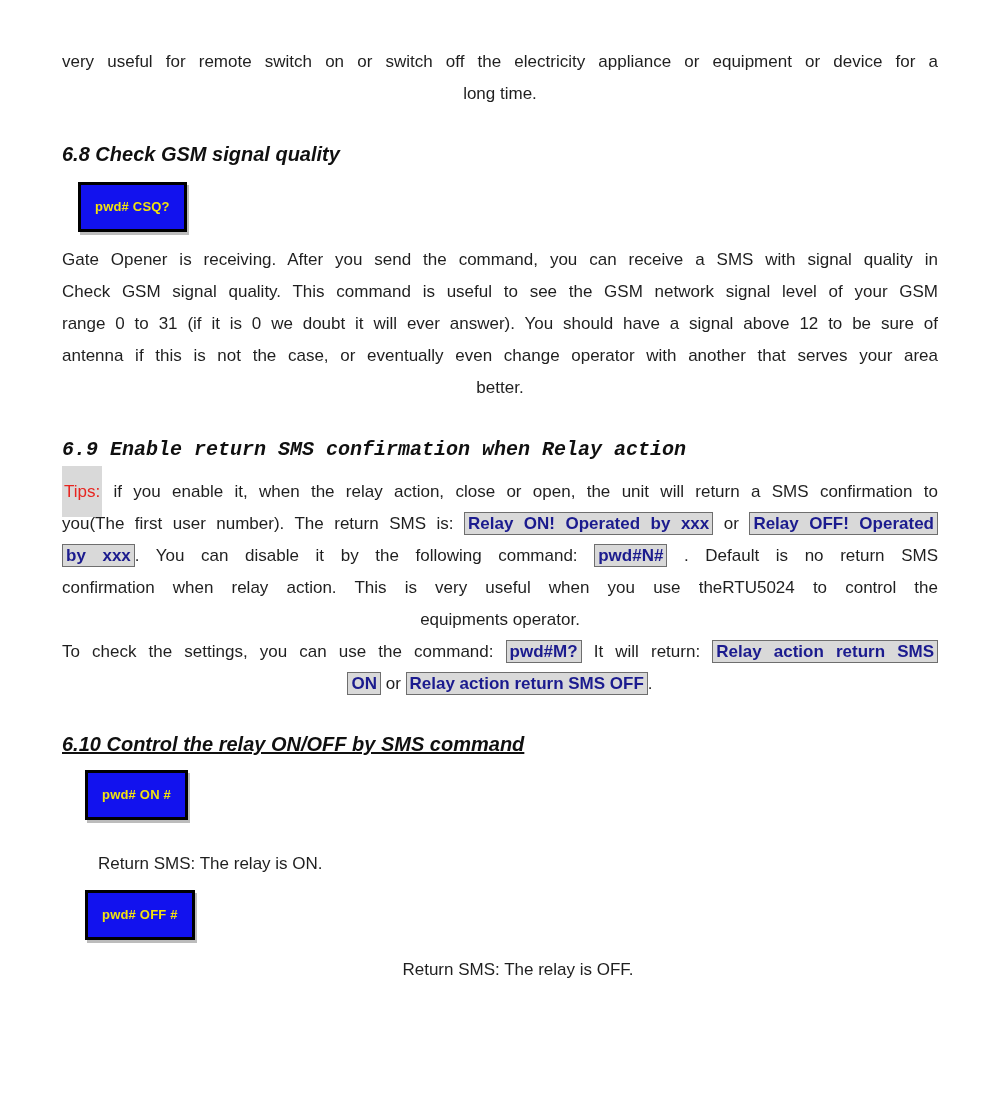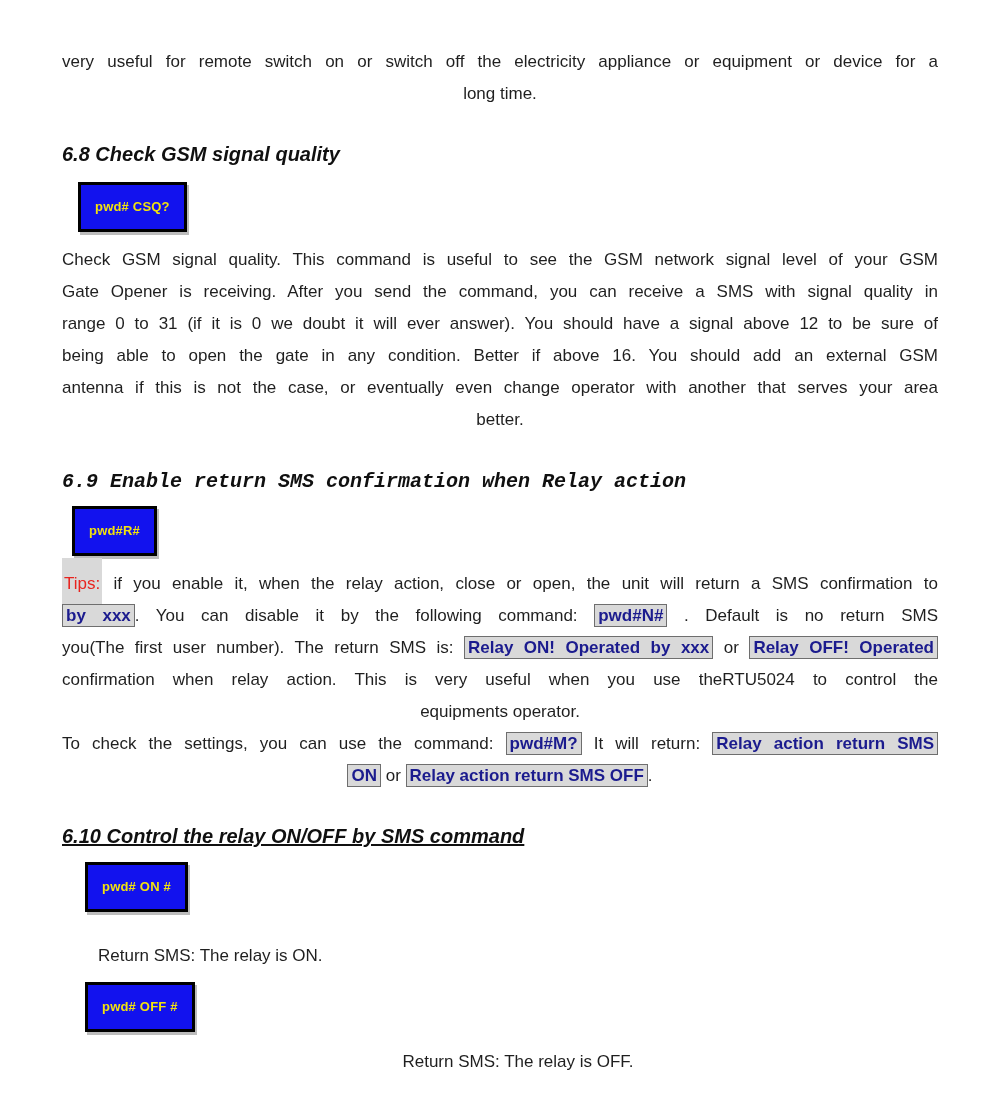--- a/index.html
+++ b/index.html
@@ -75,38 +75,34 @@
     <div class="ll">long time.</div>
   </div>
 
   <h2 class="heading h68">6.8 Check GSM signal quality</h2>
 
   <div class="cmd-row row-csq">
     <span class="cmd-btn">pwd# CSQ?</span>
   </div>
 
   <div class="para p68">
+    <div class="jl">Gate Opener is receiving. After you send the command, you can receive a SMS with signal quality in</div>
     <div class="jl">Check GSM signal quality. This command is useful to see the GSM network signal level of your GSM</div>
-    <div class="jl">Gate Opener is receiving. After you send the command, you can receive a SMS with signal quality in</div>
     <div class="jl">range 0 to 31 (if it is 0 we doubt it will ever answer). You should have a signal above 12 to be sure of</div>
-    <div class="jl">being able to open the gate in any condition. Better if above 16. You should add an external GSM</div>
     <div class="jl">antenna if this is not the case, or eventually even change operator with another that serves your area</div>
     <div class="ll">better.</div>
   </div>
 
   <h2 class="heading h69">6.9 Enable return SMS confirmation when Relay action</h2>
 
-  <div class="cmd-row row-r">
-    <span class="cmd-btn">pwd#R#</span>
-  </div>
 
   <div class="para p-tips">
     <div class="jl"><span class="hl-red">Tips:</span><span> if you enable it, when the relay action, close or open, the unit will return a SMS confirmation to</span></div>
+    <div class="jl"><span>you(The first user number). The return SMS is: </span><span class="hl-box">Relay ON! Operated by xxx</span><span> or </span><span class="hl-box">Relay OFF! Operated</span></div>
     <div class="jl"><span class="hl-box">by xxx</span><span>. You can disable it by the following command: </span><span class="hl-box">pwd#N#</span><span> . Default is no return SMS</span></div>
-    <div class="jl"><span>you(The first user number). The return SMS is: </span><span class="hl-box">Relay ON! Operated by xxx</span><span> or </span><span class="hl-box">Relay OFF! Operated</span></div>
     <div class="jl">confirmation when relay action. This is very useful when you use theRTU5024 to control the</div>
     <div class="ll">equipments operator.</div>
   </div>
 
   <div class="para">
     <div class="jl"><span>To check the settings, you can use the command: </span><span class="hl-box">pwd#M?</span><span> It will return: </span><span class="hl-box">Relay action return SMS</span></div>
     <div class="ll"><span class="hl-box">ON</span><span> or </span><span class="hl-box">Relay action return SMS OFF</span><span>.</span></div>
   </div>
 
   <h2 class="heading h610">6.10 Control the relay ON/OFF by SMS command</h2>

